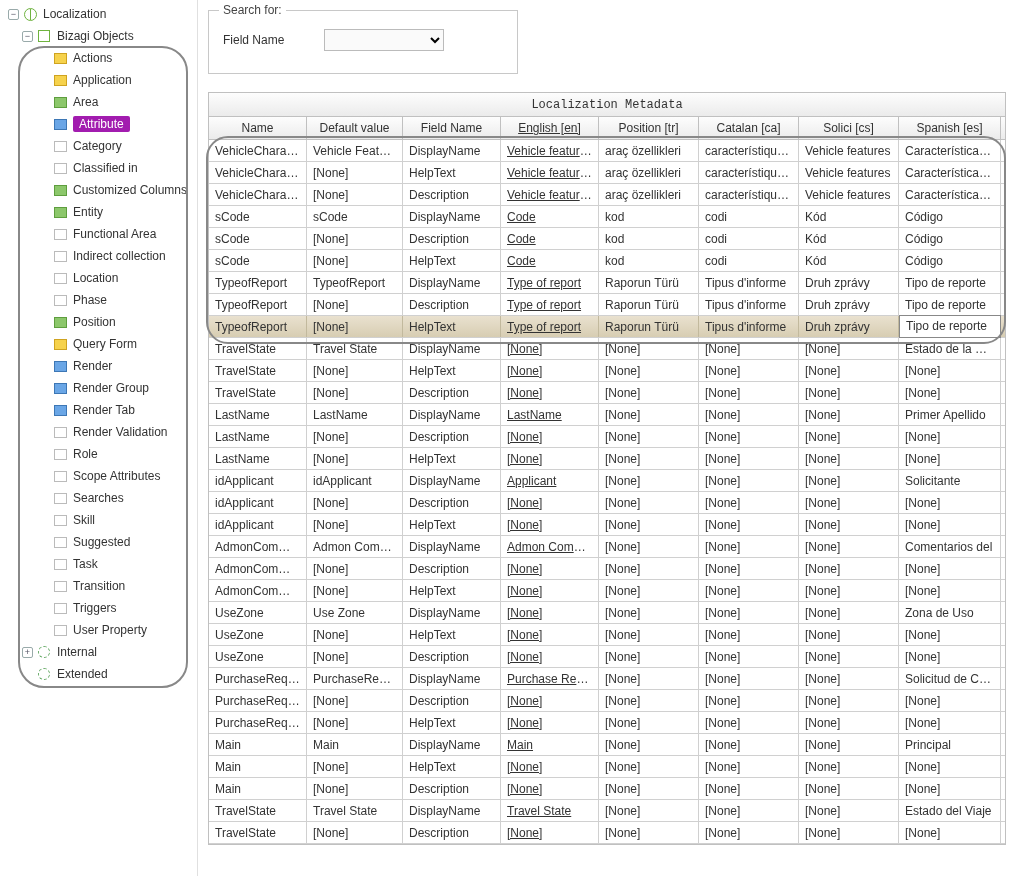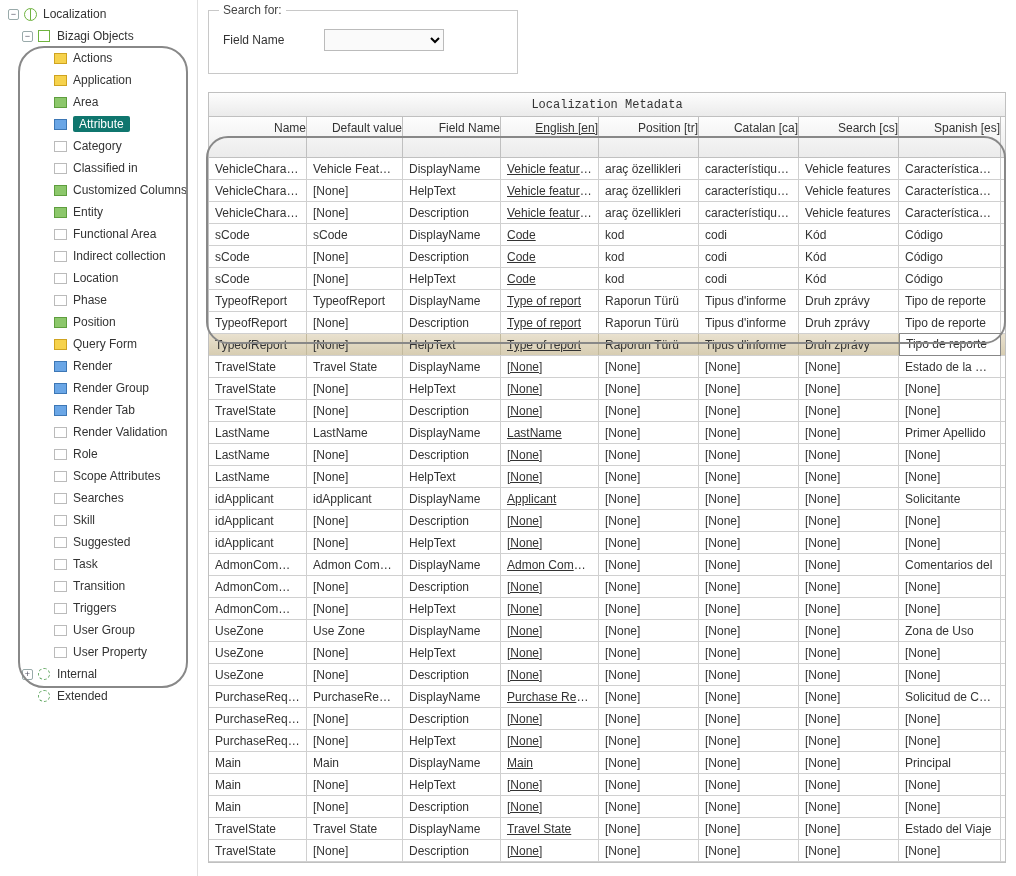--- a/index.html
+++ b/index.html
@@ -51,21 +51,21 @@
   .ic-globe { border:1.5px solid #6fb33f; border-radius:50%; width:13px;height:13px; position:relative;}
   .ic-globe::after{content:"";position:absolute;left:5px;top:0;width:1px;height:100%;background:#6fb33f;}
   .ic-box   { border:1.5px solid #6fb33f; width:12px;height:12px; }
   .ic-ext   { border:1px dashed #6a6; border-radius:50%; width:12px;height:12px; }
   .ic-y { background:#f6d24c; border:1px solid #cfa320; width:13px;height:11px;}
   .ic-g { background:#8cc76b; border:1px solid #5e9e3e; width:13px;height:11px;}
   .ic-b { background:#6aa6e6; border:1px solid #3d77b5; width:13px;height:11px;}
   .ic-o { border:1px solid #bbb; width:13px;height:11px; background:#fff;}
   .tree-row span.lbl { }
   .tree-row.sel span.lbl {
-    background:#0f766e; color:#fff;
+    background:#a21caf; color:#fff;
     padding:1px 6px; border-radius:2px;
   }
   
   .tree-frame {
     position:absolute;
     left:18px; top:46px;
     width:170px; height:642px;
     border:2px solid #888;
     border-radius:26px;
     pointer-events:none;
@@ -116,22 +116,22 @@
     font-weight:400;
     font-family:Liberation Mono, monospace;
   }
   .grid-head{
     display:flex;
     background:linear-gradient(#fdfdfd,#ebebeb);
     border-bottom:1px solid #c0c0c0;
   }
   .grid-head .c{
     border-right:1px solid #c0c0c0;
-    text-align:right;
-    height:40px; line-height:22px;
+    text-align:center;
+    height:22px; line-height:22px;
     overflow:hidden;
   }
   .grid-body{
     flex:1;
     overflow-y:auto;
   }
   .grow{
     display:flex;
     height:22px;
     border-bottom:1px solid #d0d0d0;
@@ -369,27 +369,20 @@
           <span class="ic-o"></span>
         </span>
         <span class="lbl">Transition</span>
       </div>
       <div class="tree-row lvl2">
         <span class="tw blank"></span>
         <span class="ic">
           <span class="ic-o"></span>
         </span>
         <span class="lbl">Triggers</span>
-      </div>
-      <div class="tree-row lvl2">
-        <span class="tw blank"></span>
-        <span class="ic">
-          <span class="ic-o"></span>
-        </span>
-        <span class="lbl">User Group</span>
       </div>
       <div class="tree-row lvl2">
         <span class="tw blank"></span>
         <span class="ic">
           <span class="ic-o"></span>
         </span>
         <span class="lbl">User Property</span>
       </div>
     </div>
 
@@ -424,21 +417,21 @@
 
     <div class="grid-wrap">
       <div class="grid-title">Localization Metadata</div>
       <div class="grid-head" id="grid-head">
           <div class="c col0">Name</div>
           <div class="c col1">Default value</div>
           <div class="c col2">Field Name</div>
           <div class="c col3">English [en]</div>
           <div class="c col4">Position [tr]</div>
           <div class="c col5">Catalan [ca]</div>
-          <div class="c col6">Search [cs]</div>
+          <div class="c col6">Solici [cs]</div>
           <div class="c col7">Spanish [es]</div>
         </div>
       <div class="grid-body" id="grid-body">
           <div class="grow">
             <div class="c col0">VehicleCharacteri</div>
             <div class="c col1">Vehicle Features</div>
             <div class="c col2">DisplayName</div>
             <div class="c col3">Vehicle features</div>
             <div class="c col4">araç özellikleri</div>
             <div class="c col5">característiques d</div>

